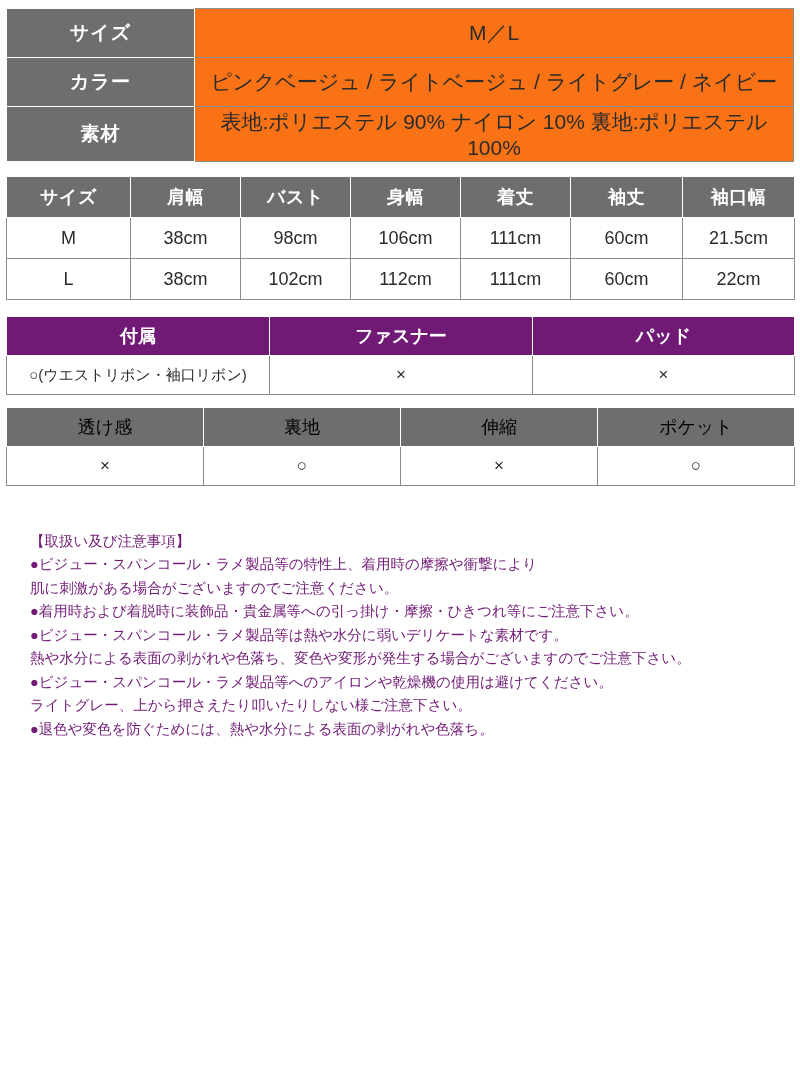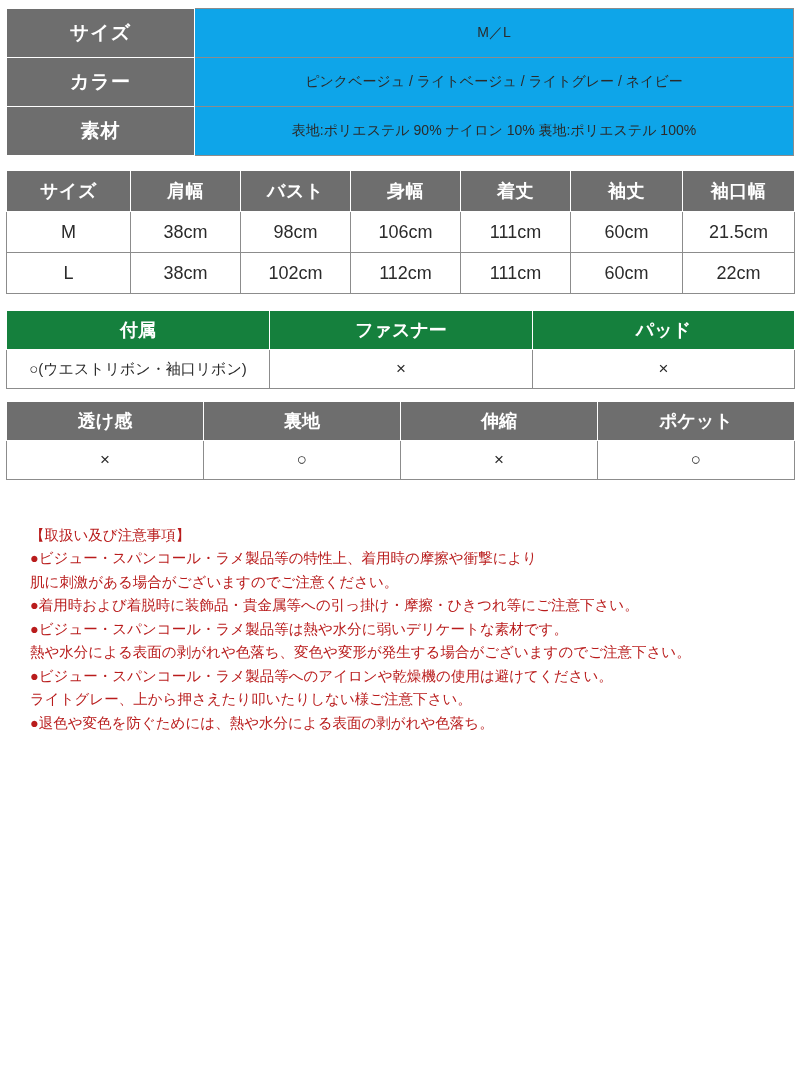--- a/index.html
+++ b/index.html
@@ -39,26 +39,26 @@
   }
   .tbl-spec td.th {
     width: 185px;
     background: #6e6e6e;
     color: #ffffff;
     text-align: center;
     font-weight: bold;
     letter-spacing: 1px;
   }
   .tbl-spec td.val {
-    background: #0ea5e9;
+    background: #f97316;
     color: #2b2b2b;
     text-align: center;
     border: 1px solid #8c8c8c;
     border-left: none;
-    font-size: 14px;
+    font-size: 21px;
   }
   .tbl-spec tr:first-child td.val { border-top: 1px solid #8c8c8c; }
 
   
   .tbl-size {
     width: 788px;
     margin: 14px 0 0 6px;
   }
   .tbl-size th, .tbl-size td {
     border: 1px solid #8c8c8c;
@@ -84,21 +84,21 @@
   }
   .tbl-feat th, .tbl-feat td {
     border: 1px solid #8c8c8c;
     height: 36px;
     text-align: center;
     vertical-align: middle;
     font-size: 18px;
     font-weight: normal;
   }
   .tbl-feat thead th, .tbl-feat th.hdr {
-    background: #15803d;
+    background: #701a75;
     color: #ffffff;
     font-weight: bold;
     border: 1px solid #ffffff;
   }
   .tbl-feat td.mark { background: #ffffff; font-size: 17px; }
   .tbl-feat td.mark.small { font-size: 15px; }
 
   .tbl-feat2 {
     width: 788px;
     margin: 12px 0 0 6px;
@@ -106,33 +106,33 @@
   .tbl-feat2 th, .tbl-feat2 td {
     border: 1px solid #8c8c8c;
     height: 36px;
     text-align: center;
     vertical-align: middle;
     font-size: 18px;
     font-weight: normal;
   }
   .tbl-feat2 thead th {
     background: #6e6e6e;
-    color: #ffffff;
-    font-weight: bold;
+    color: #000000;
+    font-weight: normal;
     border: 1px solid #ffffff;
   }
   .tbl-feat2 td { background: #ffffff; font-size: 17px; }
 
   
   .notes {
     margin: 44px 0 0 30px;
     width: 740px;
     font-size: 14.5px;
     line-height: 1.62;
-    color: #b91c1c;
+    color: #701a75;
   }
   .notes .line { white-space: pre; }
 </style>
 </head>
 <body>
 
 <div class="page">
 
   <table class="tbl-spec">
     <tbody>

